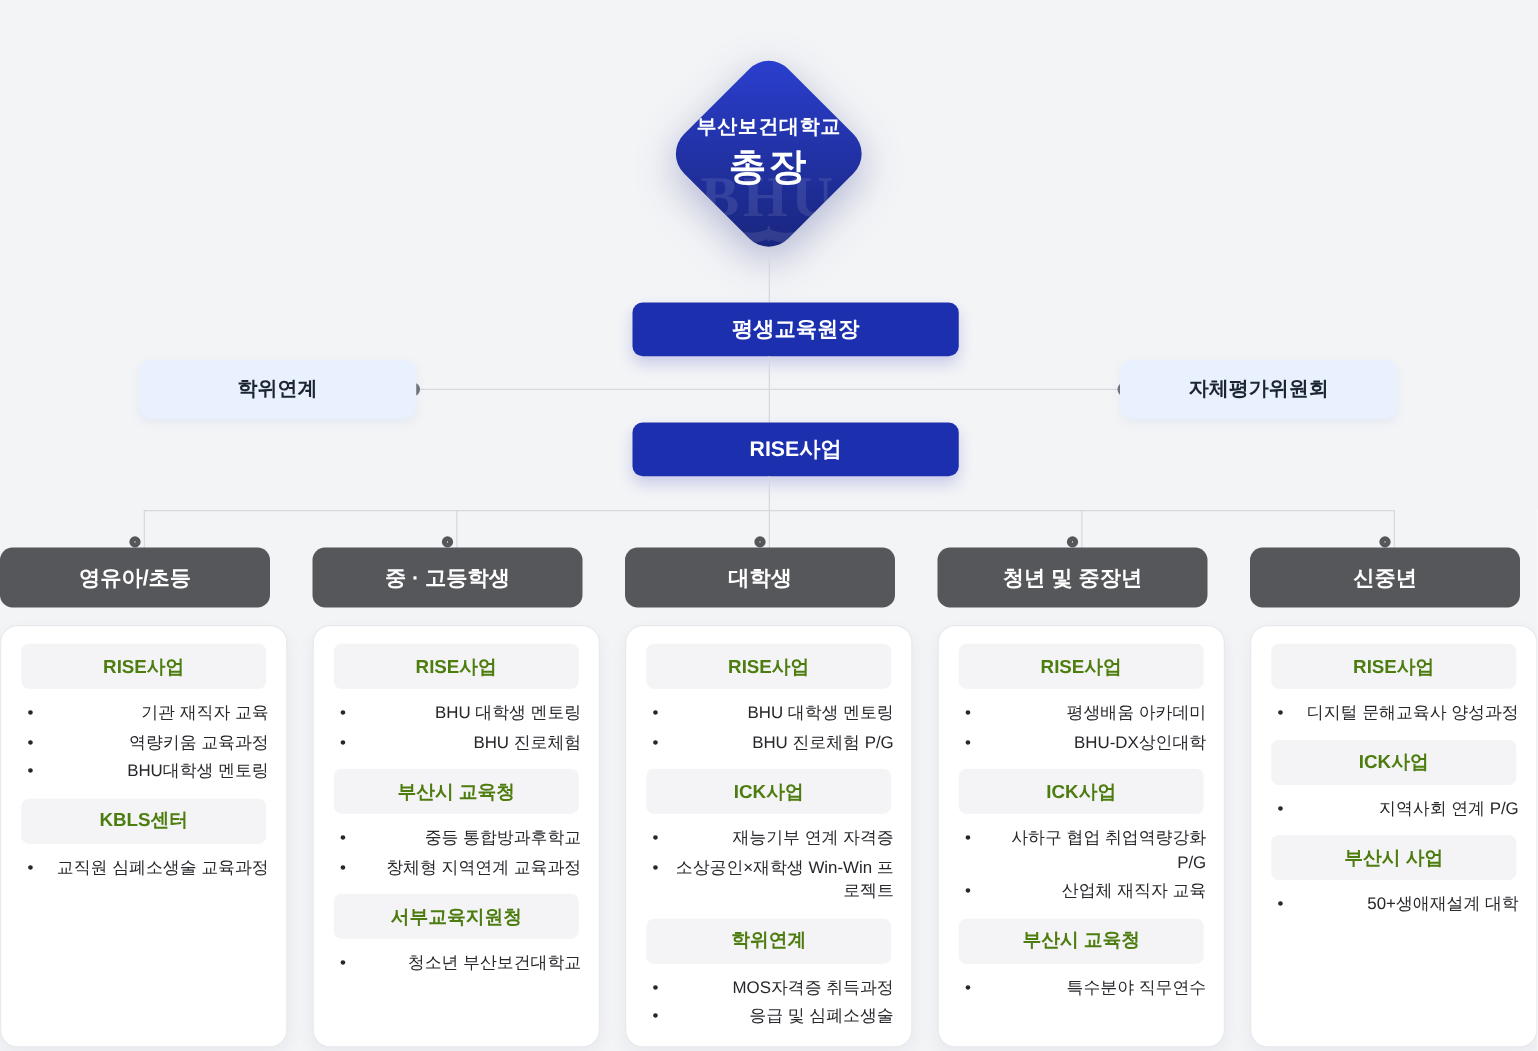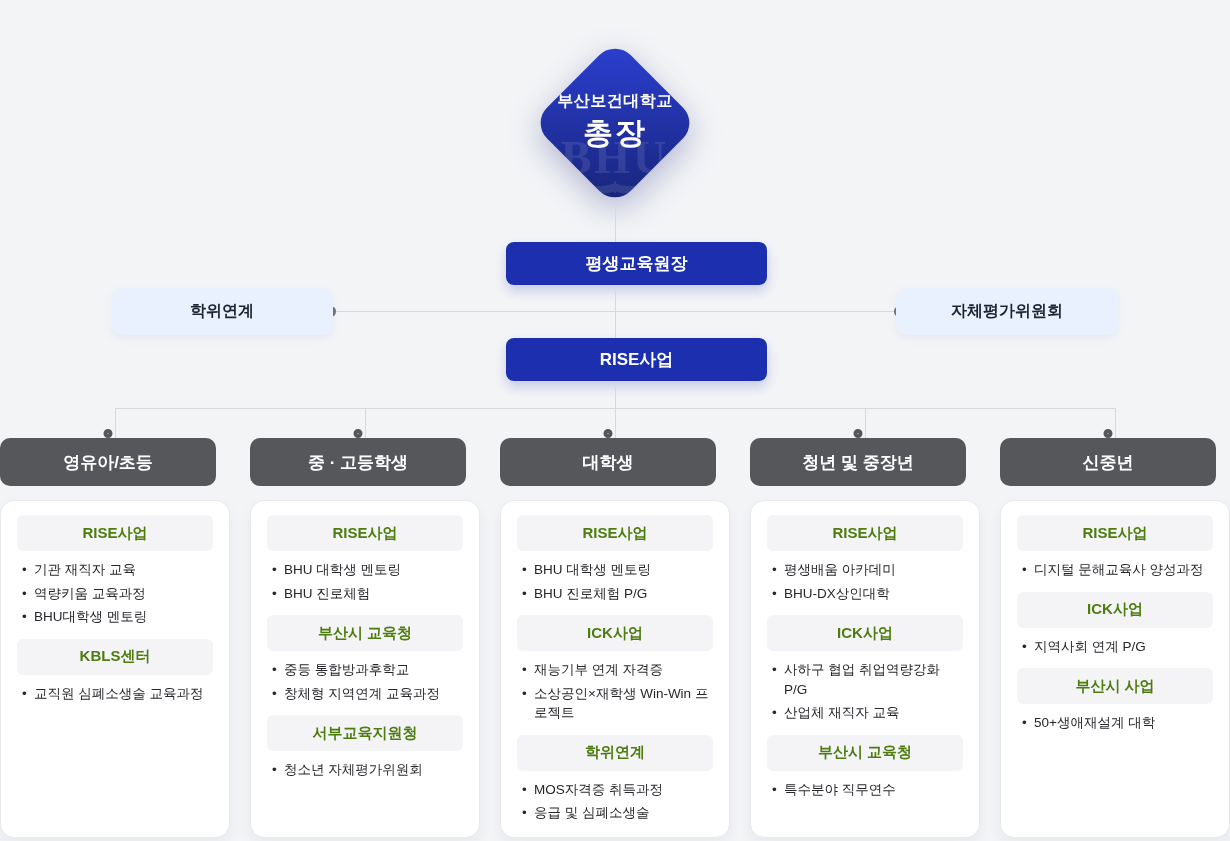--- a/index.html
+++ b/index.html
@@ -51,21 +51,21 @@
   
   .col-card{position:absolute;top:500px;width:230px;height:338px;background:#fff;
     border:1px solid #e8e9ed;border-radius:14px;padding:14px;overflow:hidden;
     box-shadow:0 6px 14px rgba(30,40,80,.05);}
   .sec-head{background:var(--section-bg);border-radius:6px;height:36px;margin:12px 2px 9px;
     display:flex;align-items:center;justify-content:center;
     font-size:15px;font-weight:700;color:#4d7c0f;}
   .sec-head:first-child{margin-top:0;}
   .sec-list{list-style:none;margin:0;padding:0 0 0 6px;}
   .sec-list li{position:relative;padding-left:13px;margin:4px 0;
-    font-size:13.5px;line-height:1.45;color:#26272b;font-weight:500;}
+    font-size:13.5px;line-height:1.45;color:#26272b;font-weight:500;text-align:right;}
   .sec-list li::before{content:"•";position:absolute;left:1px;top:0;color:#26272b;}
 </style>
 </head>
 <body>
 
 <div class="stage">
 
   <div class="diamond-wrap">
     <div class="diamond">
       <div class="diamond-inner">
@@ -128,21 +128,21 @@
           <li>BHU 대학생 멘토링</li>
           <li>BHU 진로체험</li>
         </ul>
         <div class="sec-head">부산시 교육청</div>
         <ul class="sec-list">
           <li>중등 통합방과후학교</li>
           <li>창체형 지역연계 교육과정</li>
         </ul>
         <div class="sec-head">서부교육지원청</div>
         <ul class="sec-list">
-          <li>청소년 자체평가위원회</li>
+          <li>청소년 부산보건대학교</li>
         </ul>
       </div>
       <div class="vline" style="left: 614.5px; top: 408px; height: 31px;"></div>
       <div class="col-header" style="left: 500px;">
         <span class="dot-ring"></span>
         <span>대학생</span>
       </div>
       <div class="col-card" style="left: 500px;">
         <div class="sec-head">RISE사업</div>
         <ul class="sec-list">

